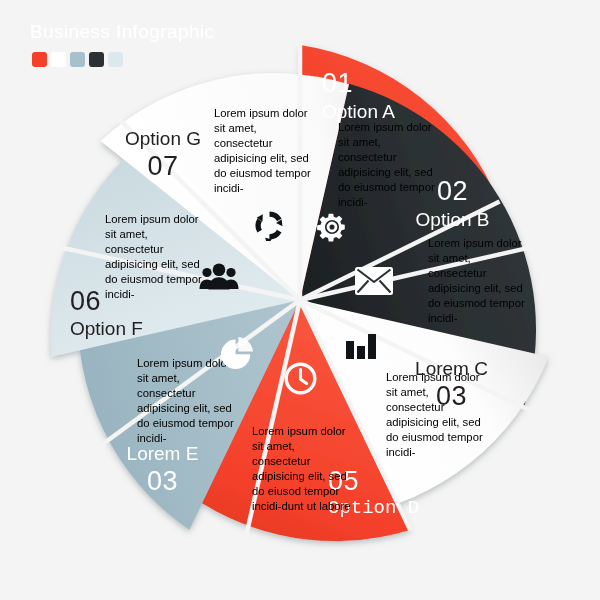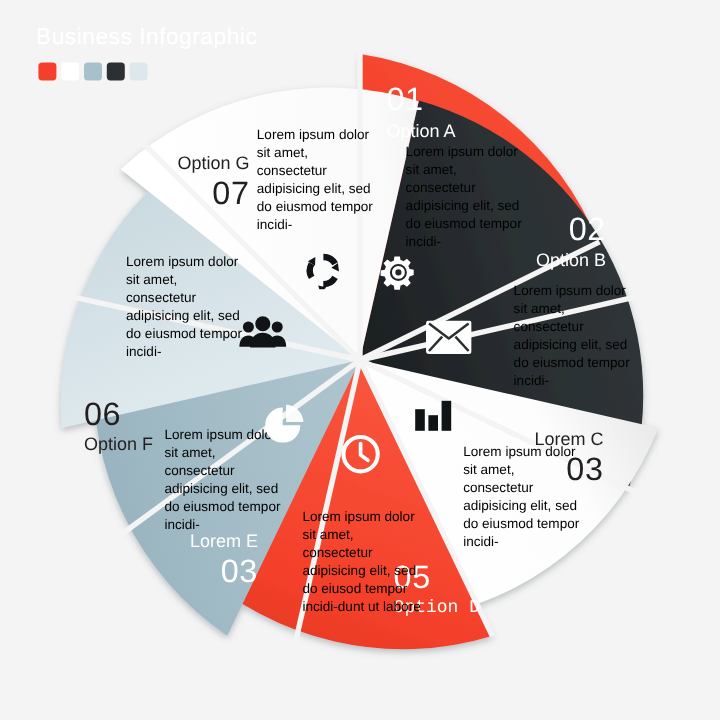--- a/index.html
+++ b/index.html
@@ -21,31 +21,31 @@
   .swatches{display:flex;gap:4px;margin-top:11px;margin-left:2px;}
   .swatch{width:15px;height:15px;border-radius:3px;}
 
   .pie-wrap{position:absolute;left:45px;top:45px;width:510px;height:510px;}
   svg.pie{display:block;width:510px;height:510px;overflow:visible;}
 
   .overlay{position:absolute;left:0;top:0;width:600px;height:600px;pointer-events:none;border-radius:28px;}
   .lbl{position:absolute;pointer-events:auto;}
 
   .num{font-size:27px;font-weight:400;line-height:1;letter-spacing:.5px;}
-  .opt{font-size:15px;font-weight:400;line-height:1.15;}
+  .opt{font-size:19px;font-weight:400;line-height:1.15;}
   .body-txt{font-size:11.3px;line-height:1.32;font-weight:400;}
 
   .t-light .num,.t-light .opt,.t-light .body-txt{color:#ffffff;}
   .t-dark .num,.t-dark .opt,.t-dark .body-txt{color:#231f20;}
 
   .icon{position:absolute;pointer-events:auto;}
   .icon svg{display:block;}
 
   .ta-l{text-align:left;}
-  .ta-r{text-align:right;}
+  .ta-r{text-align:center;}
 </style>
 </head>
 <body>
 
 <div id="canvas">
 
   <div class="header">
     <div class="header-title">Business Infographic</div>
     <div class="swatches">
       <div class="swatch" style="background:#f4402a"></div>
@@ -187,21 +187,21 @@
       <div class="num" style="margin-top:3px;">03</div>
     </div>
     <div class="lbl t-light ta-l body-txt" style="left:137px;top:356px;width:100px;">Lorem ipsum dolor sit amet, consectetur adipisicing elit, sed do eiusmod tempor incidi-</div>
     <div class="icon" style="left:221px;top:337px;">
       <svg width="32" height="32" viewBox="0 0 32 32" fill="#ffffff">
         <path d="M14.6 17.3 V2.6 A14.7 14.7 0 1 0 29.3 17.3 Z"></path>
         <path d="M17.4 0 V14.6 H32 A16 16 0 0 0 17.4 0 Z" opacity="0.93"></path>
       </svg>
     </div>
 
-    <div class="lbl t-dark ta-l" style="left:70px;top:288px;width:105px;margin-top:44px;">
+    <div class="lbl t-dark ta-l" style="left:70px;top:288px;width:105px;">
       <div class="num">06</div>
       <div class="opt" style="margin-top:3px;">Option F</div>
     </div>
     <div class="lbl t-dark ta-l body-txt" style="left:105px;top:212px;width:102px;">Lorem ipsum dolor sit amet, consectetur adipisicing elit, sed do eiusmod tempor incidi-</div>
     <div class="icon" style="left:199px;top:262px;">
       <svg width="40" height="28" viewBox="0 0 40 28" fill="#111416">
         <circle cx="8" cy="10.5" r="4.6"></circle>
         <path d="M0.5 27 C0.5 20.6 4 17.6 8 17.6 C12 17.6 15.5 20.6 15.5 27 Z"></path>
         <circle cx="32" cy="10.5" r="4.6"></circle>
         <path d="M24.5 27 C24.5 20.6 28 17.6 32 17.6 C36 17.6 39.5 20.6 39.5 27 Z"></path>

